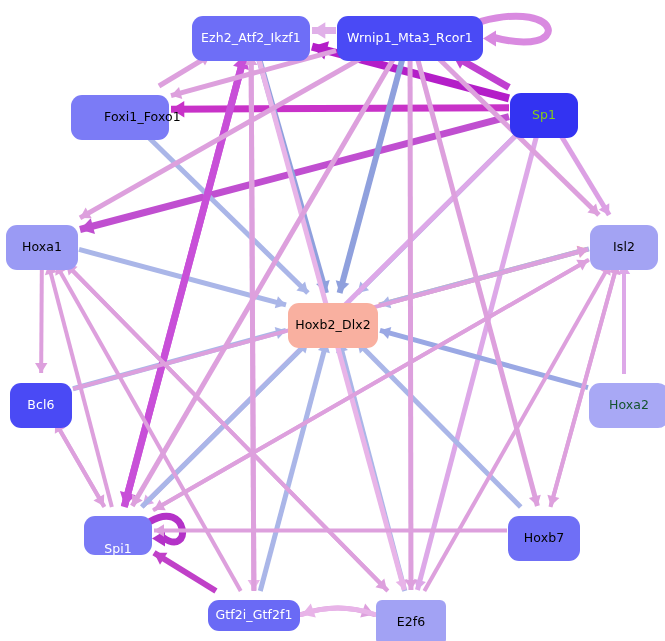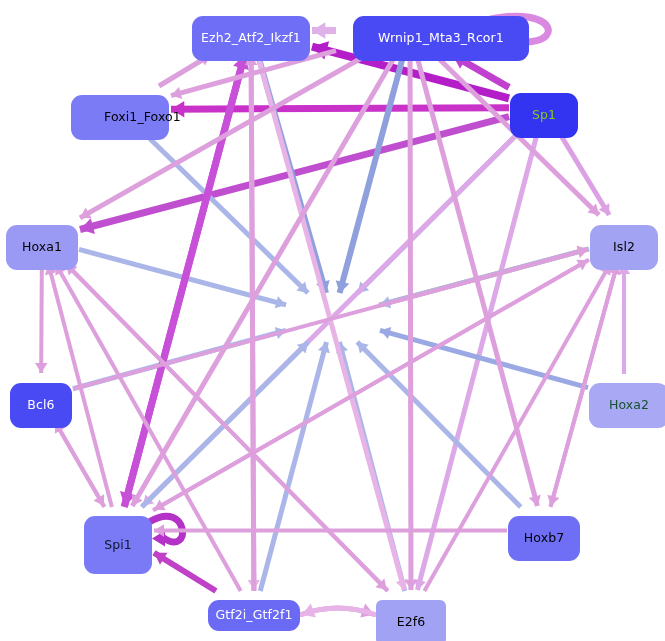--- a/index.html
+++ b/index.html
@@ -264,42 +264,45 @@
       </g>
       <g>
         <line x1="73" y1="388.82761578044597" x2="588" y2="249.2564322469983" stroke="#dda0dd" stroke-width="4" stroke-linecap="butt"></line>
         <polygon points="588,249.2564322469983 576.726399489939,245.888060008134 579.9699436216517,257.85632727894773" fill="#dda0dd"></polygon>
       </g>
     </svg>
   <div id="node-layer">
       <div class="node" style="left: 192px; top: 8px; width: 118px; height: 45px; background: rgb(110, 110, 247); color: rgb(255, 255, 255);">
         <span class="node-label">Ezh2_Atf2_Ikzf1</span>
       </div>
-      <div class="node" style="left: 337px; top: 8px; width: 176px; height: 45px; background: rgb(74, 74, 245); color: rgb(255, 255, 255); margin-left: 16px;">
+      <div class="node" style="left: 337px; top: 8px; width: 146px; height: 45px; background: rgb(74, 74, 245); color: rgb(255, 255, 255);">
         <span class="node-label">Wrnip1_Mta3_Rcor1</span>
       </div>
       <div class="node" style="left: 71px; top: 87px; width: 98px; height: 45px; background: rgb(123, 123, 246); color: rgb(0, 0, 0); padding-left: 45px;">
         <span class="node-label">Foxi1_Foxo1</span>
       </div>
       <div class="node" style="left: 510px; top: 85px; width: 68px; height: 45px; background: rgb(51, 51, 242); color: #84cc16;">
         <span class="node-label">Sp1</span>
       </div>
       <div class="node" style="left: 6px; top: 217px; width: 72px; height: 45px; background: rgb(154, 154, 244); color: rgb(0, 0, 0); justify-content: center;">
         <span class="node-label">Hoxa1</span>
       </div>
       <div class="node" style="left: 590px; top: 217px; width: 68px; height: 45px; background: rgb(163, 163, 243); color: rgb(0, 0, 0); justify-content: center;">
         <span class="node-label">Isl2</span>
       </div>
+      <div class="node" style="left: 288px; top: 295px; width: 90px; height: 45px; background: rgb(249, 176, 160); color: rgb(0, 0, 0);">
+        <span class="node-label">Hoxb2_Dlx2</span>
+      </div>
       <div class="node" style="left: 10px; top: 375px; width: 62px; height: 45px; background: rgb(74, 74, 245); color: rgb(255, 255, 255); text-align: right;">
         <span class="node-label">Bcl6</span>
       </div>
       <div class="node" style="left: 589px; top: 375px; width: 80px; height: 45px; background: rgb(168, 168, 245); color: #14532d;">
         <span class="node-label">Hoxa2</span>
       </div>
-      <div class="node" style="left: 84px; top: 508px; width: 68px; height: 58px; background: rgb(122, 122, 246); color: #0f172a;">
+      <div class="node" style="left: 84px; top: 508px; width: 68px; height: 39px; background: rgb(122, 122, 246); color: #ffffff; align-items: flex-end;">
         <span class="node-label">Spi1</span>
       </div>
       <div class="node" style="left: 508px; top: 508px; width: 72px; height: 45px; background: rgb(111, 111, 246); color: rgb(0, 0, 0);">
         <span class="node-label">Hoxb7</span>
       </div>
       <div class="node" style="left: 208px; top: 592px; width: 92px; height: 31px; background: rgb(106, 106, 245); color: rgb(255, 255, 255);">
         <span class="node-label">Gtf2i_Gtf2f1</span>
       </div>
       <div class="node" style="left: 376px; top: 592px; width: 70px; height: 45px; background: rgb(162, 162, 244); color: rgb(0, 0, 0); border-radius: 6px;">
         <span class="node-label">E2f6</span>

